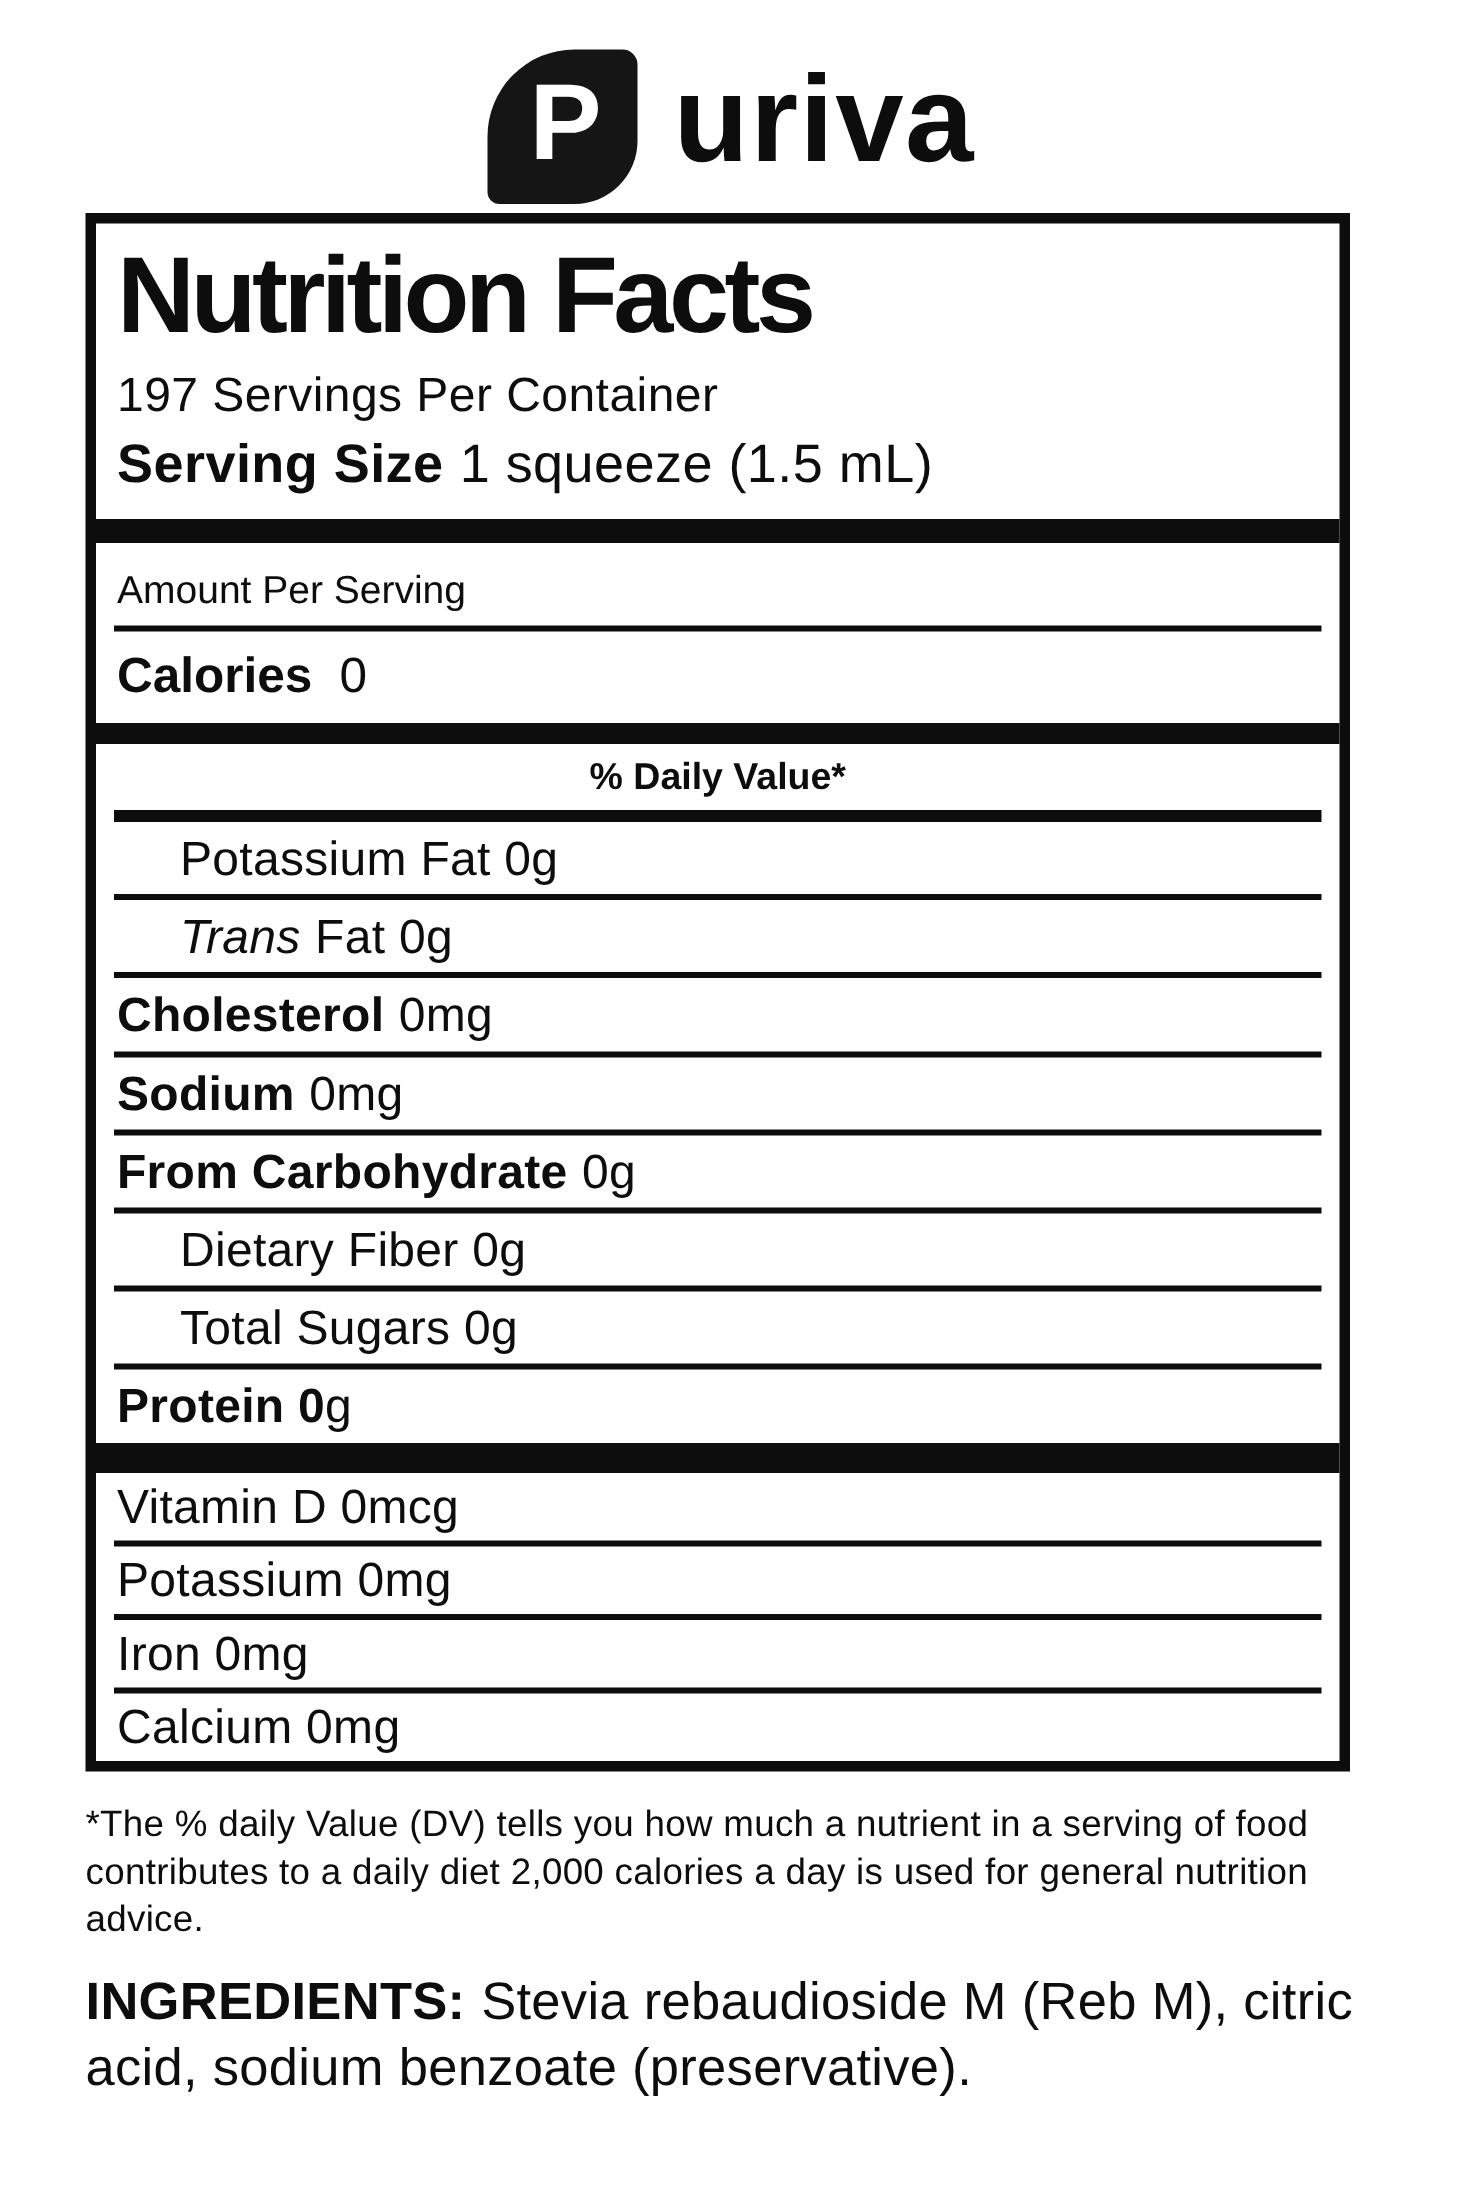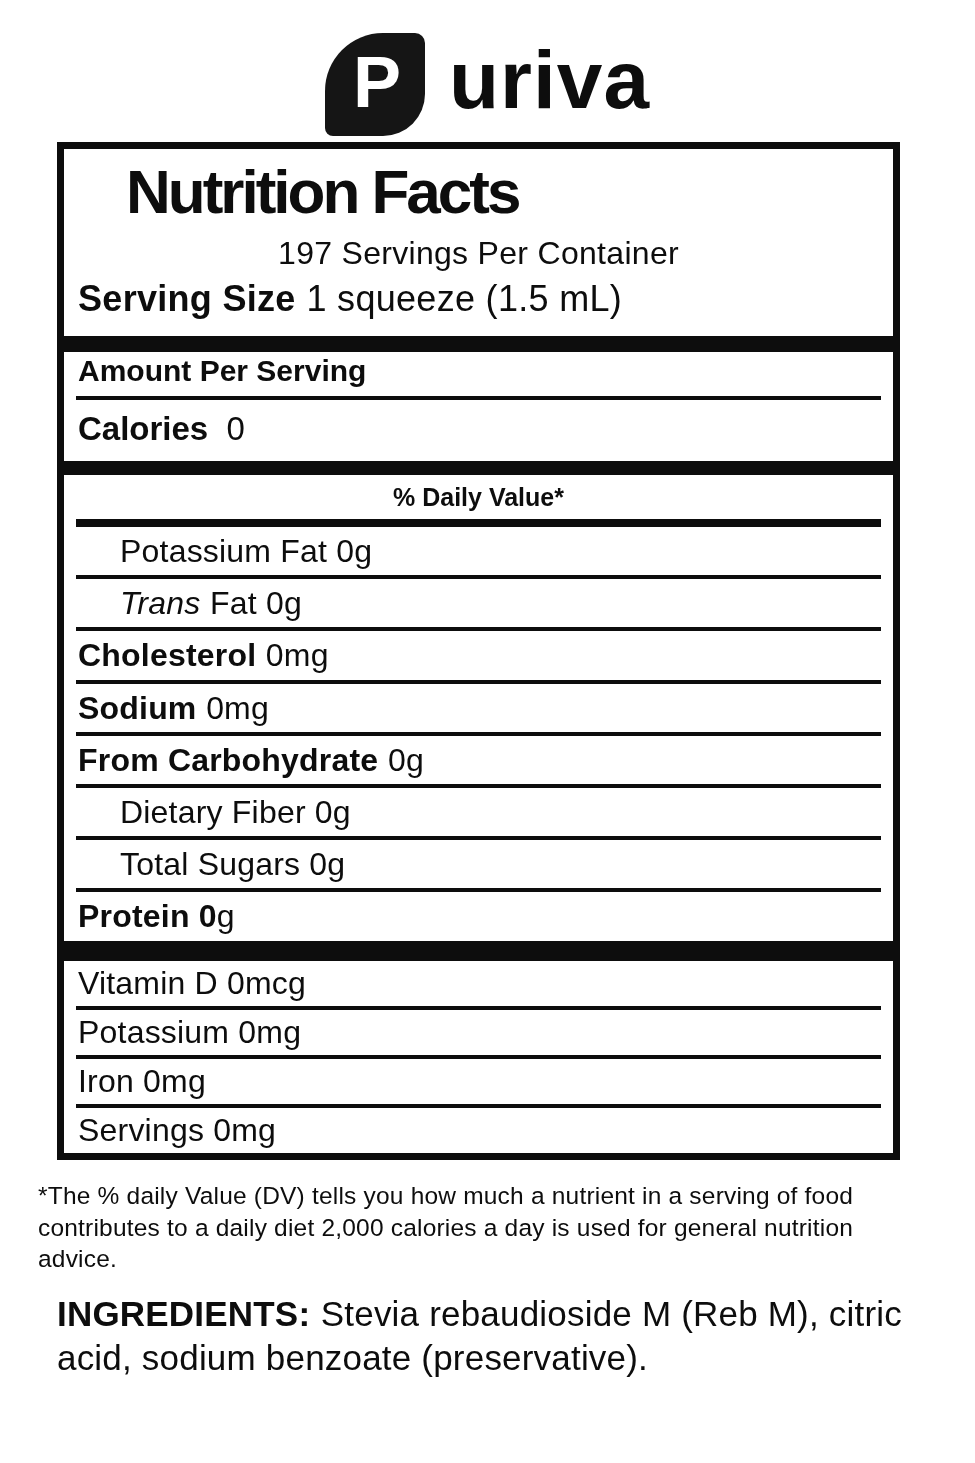--- a/index.html
+++ b/index.html
@@ -47,51 +47,49 @@
   }
   
   .nf {
     box-sizing: border-box;
     margin-left: 57px;
     width: 843px;
     border: 7px solid #0d0d0d;
     background: #ffffff;
   }
   .nf-title {
-    font-size: 62px;
+    font-size: 72px;
     font-weight: bold;
     letter-spacing: -3px;
     line-height: 1.0;
     padding: 12px 8px 4px 14px;
     white-space: nowrap;
-    margin-left: 48px;
   }
   .servings {
     font-size: 32px;
     padding: 8px 14px 0;
     letter-spacing: 0.3px;
-    text-align: center;
   }
   .serving-size {
     font-size: 36px;
     padding: 6px 14px 16px;
     letter-spacing: 0.3px;
   }
   .bar   { background: #0d0d0d; height: 16px; }
   .bar-b { background: #0d0d0d; height: 14px; }
   .bar-c { background: #0d0d0d; height: 20px; }
   .sep {
     height: 4px;
     background: #0d0d0d;
     margin: 0 12px;
   }
   .aps {
-    font-size: 30px;
-    font-weight: bold;
-    padding: 2px 14px 8px;
+    font-size: 26px;
+    font-weight: normal;
+    padding: 16px 14px 8px;
   }
   .cal-row {
     display: flex;
     justify-content: space-between;
     font-size: 33px;
     font-weight: bold;
     padding: 10px 16px 13px 14px;
   }
   .dv-header {
     text-align: center;
@@ -112,21 +110,21 @@
     padding: 5px 14px;
     letter-spacing: 0.2px;
   }
   .b  { font-weight: bold; }
   .it { font-style: italic; }
   .gap  { margin-left: 0.30em; }
   .gap2 { margin-left: 0.55em; }
   .val  { font-weight: normal; }
   
   .footnote {
-    margin: 20px 0 0 38px;
+    margin: 20px 0 0 57px;
     width: 840px;
     font-size: 24.5px;
     line-height: 1.28;
     letter-spacing: 0.2px;
   }
   .ingredients {
     margin: 18px 0 0 57px;
     width: 845px;
     font-size: 35px;
     line-height: 1.26;
@@ -196,19 +194,19 @@
 
   <div class="vrow">Vitamin D 0mcg</div>
   <div class="sep"></div>
 
   <div class="vrow">Potassium 0mg</div>
   <div class="sep"></div>
 
   <div class="vrow">Iron 0mg</div>
   <div class="sep"></div>
 
-  <div class="vrow">Servings 0mg</div>
+  <div class="vrow">Calcium 0mg</div>
 
 </div>
 
 <div class="footnote">*The % daily Value (DV) tells you how much a nutrient in a serving of food contributes to a daily diet 2,000 calories a day is used for general nutrition advice.</div>
 
 <div class="ingredients"><span class="b">INGREDIENTS:</span><span class="gap">Stevia rebaudioside M (Reb M), citric acid, sodium benzoate (preservative).</span></div>
 
 </body></html>

